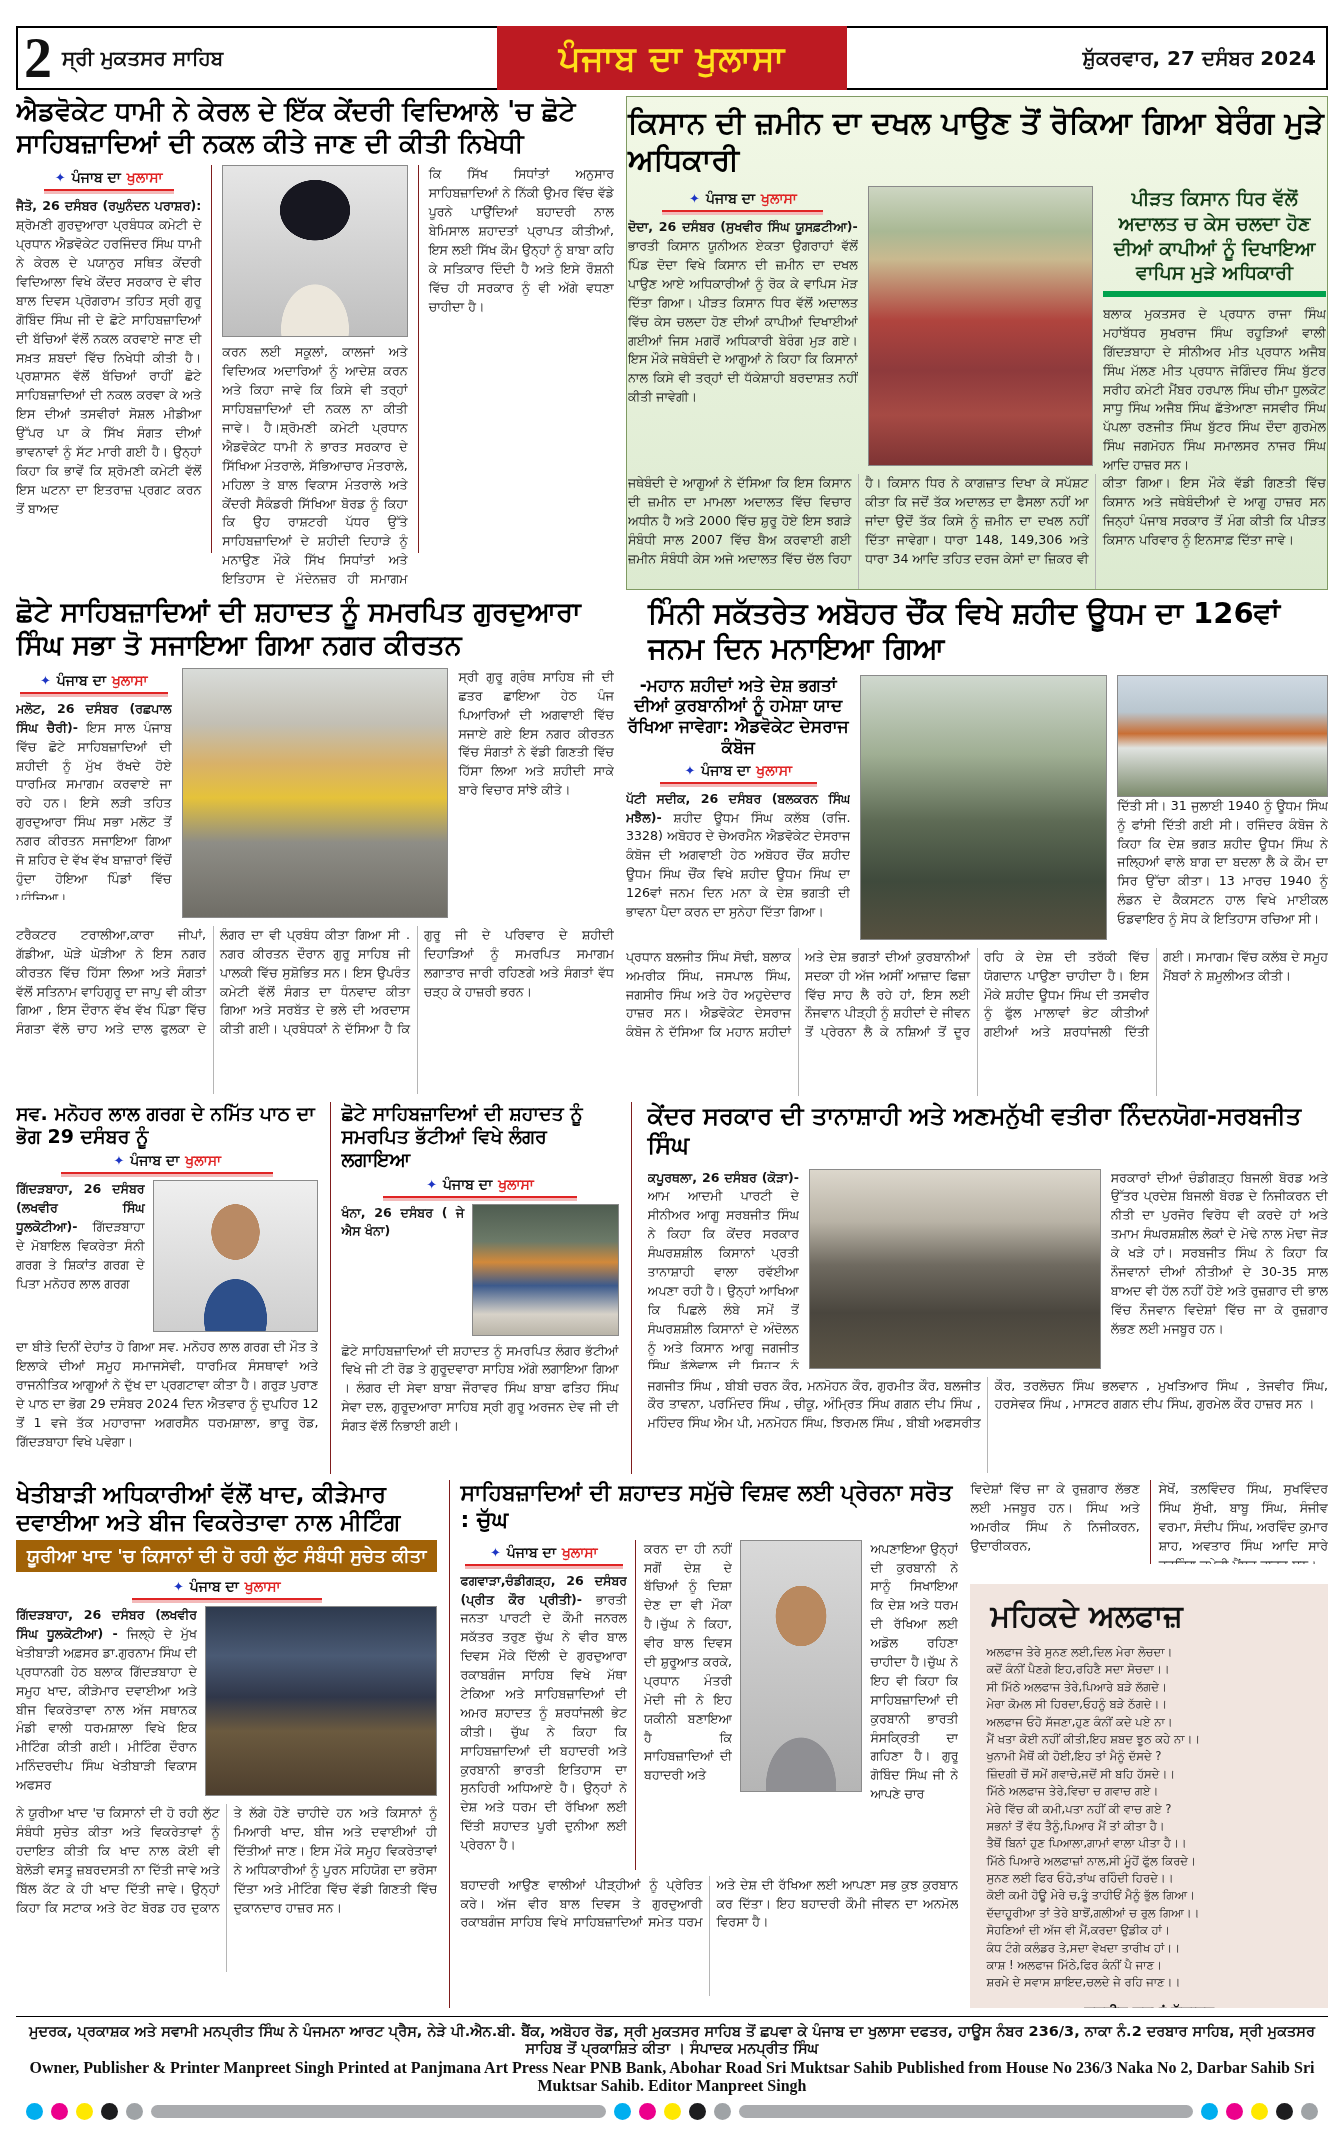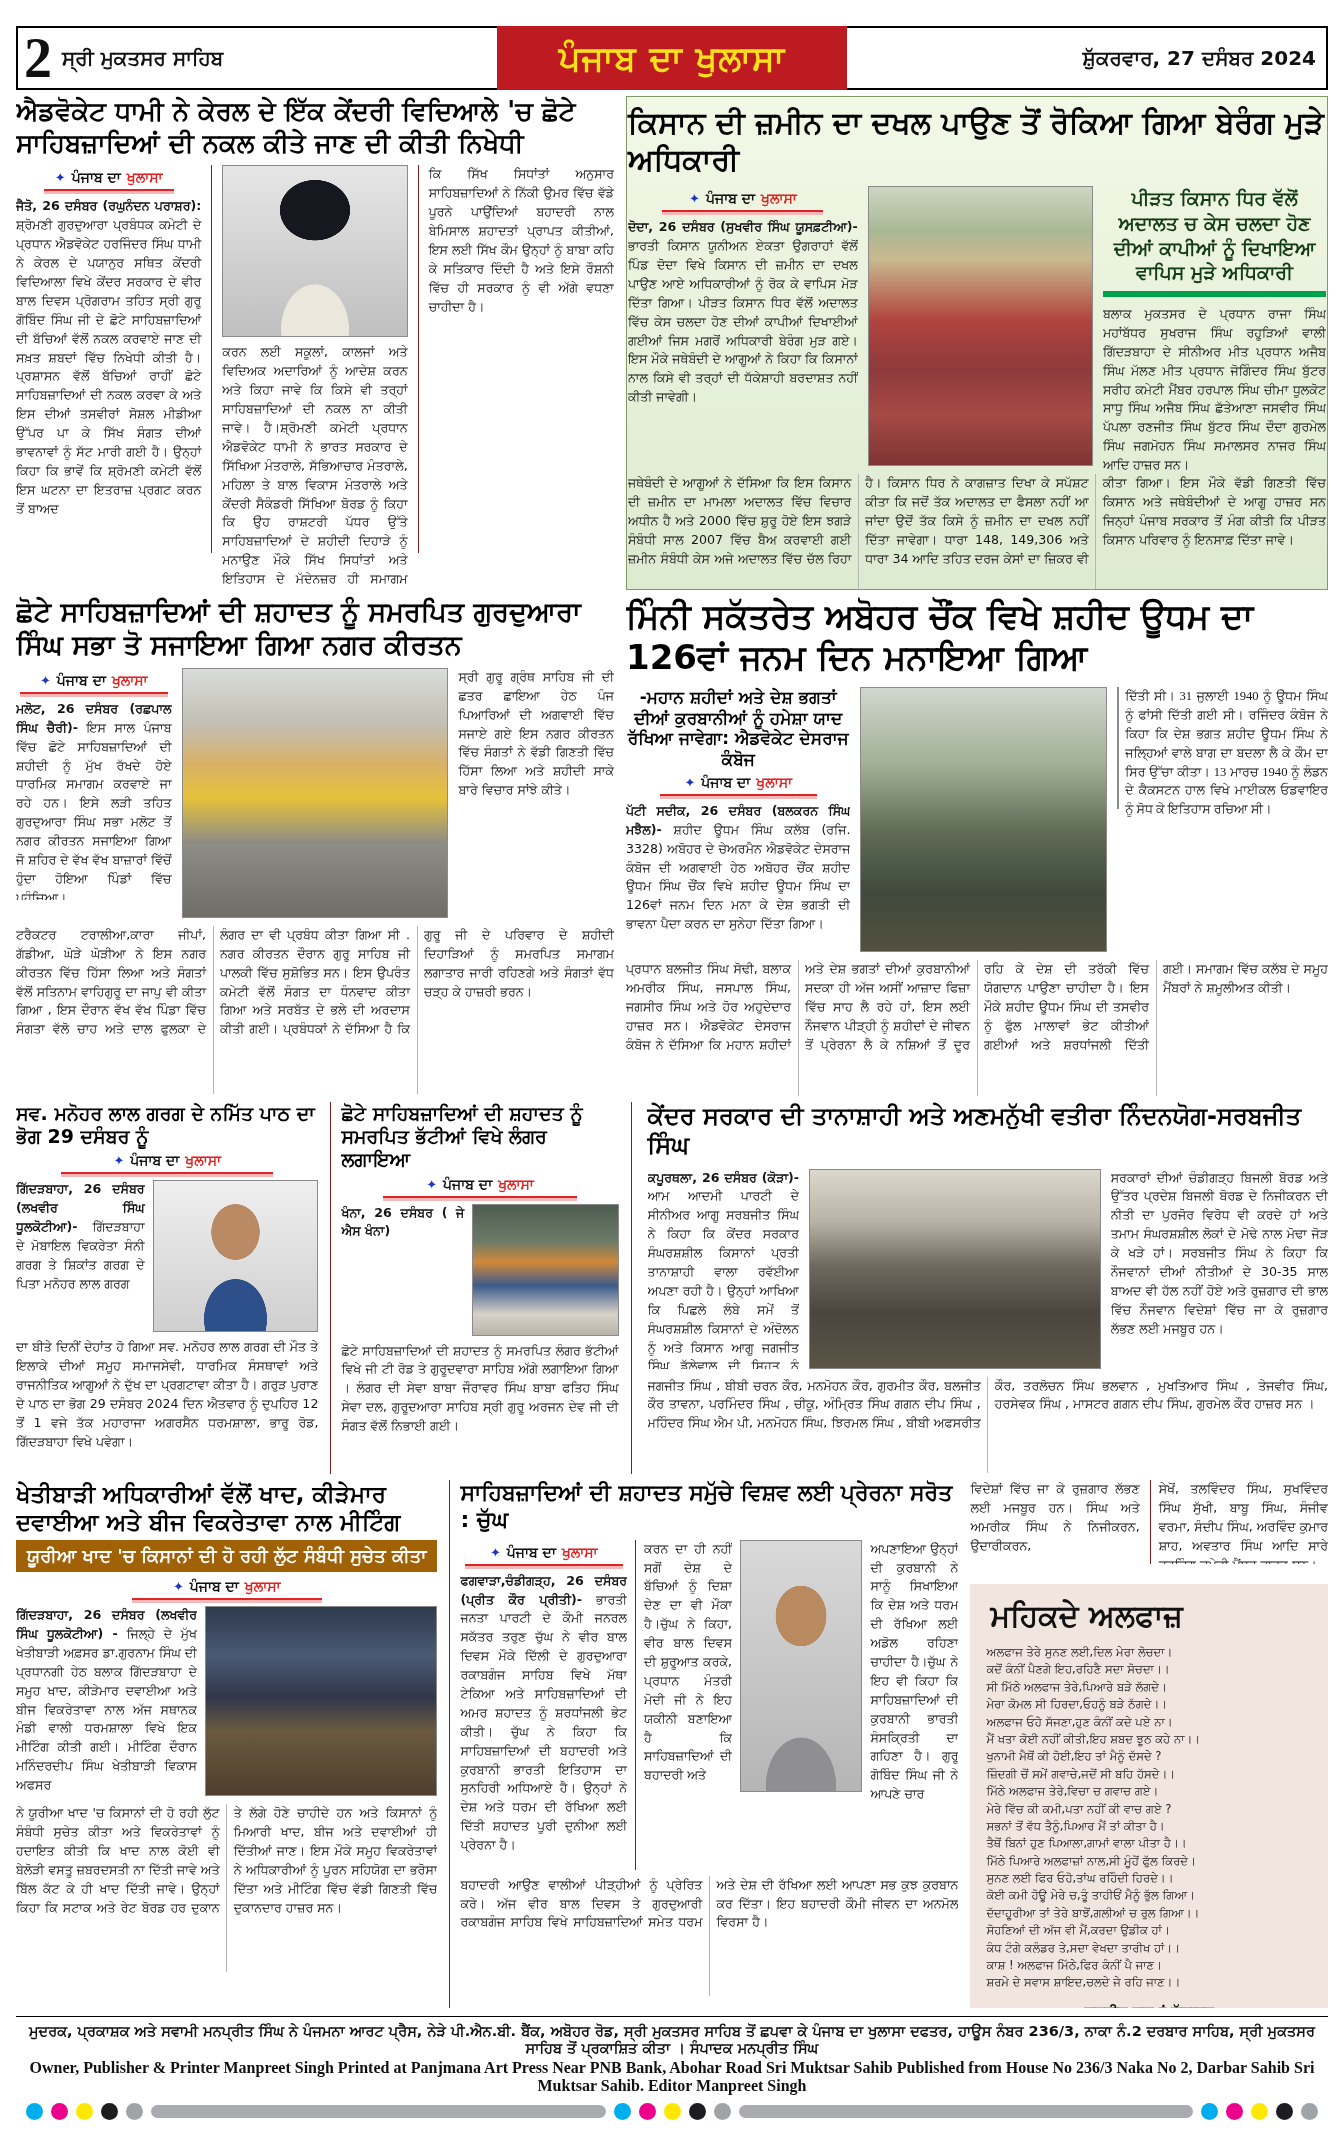--- a/index.html
+++ b/index.html
@@ -148,33 +148,33 @@
           </div>
           <div class="bodytxt clip" style="height:200px;"><span class="dl">ਮਲੋਟ, 26 ਦਸੰਬਰ (ਰਛਪਾਲ ਸਿੰਘ ਚੈਰੀ)-</span> <span>ਇਸ ਸਾਲ ਪੰਜਾਬ ਵਿੱਚ ਛੋਟੇ ਸਾਹਿਬਜ਼ਾਦਿਆਂ ਦੀ ਸ਼ਹੀਦੀ ਨੂੰ ਮੁੱਖ ਰੱਖਦੇ ਹੋਏ ਧਾਰਮਿਕ ਸਮਾਗਮ ਕਰਵਾਏ ਜਾ ਰਹੇ ਹਨ। ਇਸੇ ਲੜੀ ਤਹਿਤ ਗੁਰਦੁਆਰਾ ਸਿੰਘ ਸਭਾ ਮਲੋਟ ਤੋਂ ਨਗਰ ਕੀਰਤਨ ਸਜਾਇਆ ਗਿਆ ਜੋ ਸ਼ਹਿਰ ਦੇ ਵੱਖ ਵੱਖ ਬਾਜ਼ਾਰਾਂ ਵਿੱਚੋਂ ਹੁੰਦਾ ਹੋਇਆ ਪਿੰਡਾਂ ਵਿੱਚ ਪਹੁੰਚਿਆ।</span></div>
         </div>
         <div class="photo ph-nagar" style="width:46%;"></div>
         <div style="width:27%;" class="bodytxt clip">ਸ੍ਰੀ ਗੁਰੂ ਗ੍ਰੰਥ ਸਾਹਿਬ ਜੀ ਦੀ ਛਤਰ ਛਾਇਆ ਹੇਠ ਪੰਜ ਪਿਆਰਿਆਂ ਦੀ ਅਗਵਾਈ ਵਿੱਚ ਸਜਾਏ ਗਏ ਇਸ ਨਗਰ ਕੀਰਤਨ ਵਿੱਚ ਸੰਗਤਾਂ ਨੇ ਵੱਡੀ ਗਿਣਤੀ ਵਿੱਚ ਹਿੱਸਾ ਲਿਆ ਅਤੇ ਸ਼ਹੀਦੀ ਸਾਕੇ ਬਾਰੇ ਵਿਚਾਰ ਸਾਂਝੇ ਕੀਤੇ।</div>
       </div>
       <div class="bodytxt cols3 clip" style="margin-top:8px;height:168px;">ਟਰੈਕਟਰ ਟਰਾਲੀਆ,ਕਾਰਾ ਜੀਪਾਂ, ਗੱਡੀਆ, ਘੋੜੇ ਘੋੜੀਆ ਨੇ ਇਸ ਨਗਰ ਕੀਰਤਨ ਵਿੱਚ ਹਿੱਸਾ ਲਿਆ ਅਤੇ ਸੰਗਤਾਂ ਵੱਲੋਂ ਸਤਿਨਾਮ ਵਾਹਿਗੁਰੂ ਦਾ ਜਾਪੁ ਵੀ ਕੀਤਾ ਗਿਆ , ਇਸ ਦੌਰਾਨ ਵੱਖ ਵੱਖ ਪਿੰਡਾ ਵਿੱਚ ਸੰਗਤਾ ਵੱਲੋ ਚਾਹ ਅਤੇ ਦਾਲ ਫੁਲਕਾ ਦੇ ਲੰਗਰ ਦਾ ਵੀ ਪ੍ਰਬੰਧ ਕੀਤਾ ਗਿਆ ਸੀ . ਨਗਰ ਕੀਰਤਨ ਦੌਰਾਨ ਗੁਰੂ ਸਾਹਿਬ ਜੀ ਪਾਲਕੀ ਵਿੱਚ ਸੁਸ਼ੋਭਿਤ ਸਨ। ਇਸ ਉਪਰੰਤ ਕਮੇਟੀ ਵੱਲੋਂ ਸੰਗਤ ਦਾ ਧੰਨਵਾਦ ਕੀਤਾ ਗਿਆ ਅਤੇ ਸਰਬੱਤ ਦੇ ਭਲੇ ਦੀ ਅਰਦਾਸ ਕੀਤੀ ਗਈ। ਪ੍ਰਬੰਧਕਾਂ ਨੇ ਦੱਸਿਆ ਹੈ ਕਿ ਗੁਰੂ ਜੀ ਦੇ ਪਰਿਵਾਰ ਦੇ ਸ਼ਹੀਦੀ ਦਿਹਾੜਿਆਂ ਨੂੰ ਸਮਰਪਿਤ ਸਮਾਗਮ ਲਗਾਤਾਰ ਜਾਰੀ ਰਹਿਣਗੇ ਅਤੇ ਸੰਗਤਾਂ ਵੱਧ ਚੜ੍ਹ ਕੇ ਹਾਜ਼ਰੀ ਭਰਨ।</div>
     </div>
 
     <div class="clip" style="width:54%;">
-      <div class="hl" style="font-size:34px;">ਮਿੰਨੀ ਸਕੱਤਰੇਤ ਅਬੋਹਰ ਚੌਂਕ ਵਿਖੇ ਸ਼ਹੀਦ ਊਧਮ ਦਾ 126ਵਾਂ ਜਨਮ ਦਿਨ ਮਨਾਇਆ ਗਿਆ</div>
+      <div class="hl" style="font-size:29px;margin-left:22px;">ਮਿੰਨੀ ਸਕੱਤਰੇਤ ਅਬੋਹਰ ਚੌਂਕ ਵਿਖੇ ਸ਼ਹੀਦ ਊਧਮ ਦਾ 126ਵਾਂ ਜਨਮ ਦਿਨ ਮਨਾਇਆ ਗਿਆ</div>
       <div style="display:flex;gap:10px;margin-top:8px;height:265px;">
         <div style="width:33%;">
           <div class="hl" style="font-size:17px;text-align:center;">-ਮਹਾਨ ਸ਼ਹੀਦਾਂ ਅਤੇ ਦੇਸ਼ ਭਗਤਾਂ ਦੀਆਂ ਕੁਰਬਾਨੀਆਂ ਨੂੰ ਹਮੇਸ਼ਾ ਯਾਦ ਰੱਖਿਆ ਜਾਵੇਗਾ: ਐਡਵੋਕੇਟ ਦੇਸਰਾਜ ਕੰਬੋਜ</div>
           <div class="tagline">
             <span class="st">✦</span>
             <span>ਪੰਜਾਬ ਦਾ</span>
             <span class="rd">ਖੁਲਾਸਾ</span>
           </div>
           <div class="bodytxt clip" style="height:130px;"><span class="dl">ਪੱਟੀ ਸਦੀਕ, 26 ਦਸੰਬਰ (ਬਲਕਰਨ ਸਿੰਘ ਮਝੈਲ)-</span> <span>ਸ਼ਹੀਦ ਊਧਮ ਸਿੰਘ ਕਲੱਬ (ਰਜਿ. 3328) ਅਬੋਹਰ ਦੇ ਚੇਅਰਮੈਨ ਐਡਵੋਕੇਟ ਦੇਸਰਾਜ ਕੰਬੋਜ ਦੀ ਅਗਵਾਈ ਹੇਠ ਅਬੋਹਰ ਚੌਂਕ ਸ਼ਹੀਦ ਊਧਮ ਸਿੰਘ ਚੌਂਕ ਵਿਖੇ ਸ਼ਹੀਦ ਊਧਮ ਸਿੰਘ ਦਾ 126ਵਾਂ ਜਨਮ ਦਿਨ ਮਨਾ ਕੇ ਦੇਸ਼ ਭਗਤੀ ਦੀ ਭਾਵਨਾ ਪੈਦਾ ਕਰਨ ਦਾ ਸੁਨੇਹਾ ਦਿੱਤਾ ਗਿਆ।</span></div>
         </div>
         <div class="photo ph-udham1" style="width:36%;"></div>
-        <div style="width:31%;display:flex;flex-direction:row;gap:6px;font-family:Liberation Serif, serif;">
+        <div style="width:31%;display:flex;flex-direction:column;">
           <div class="photo ph-udham2" style="height:120px;"></div>
           <div class="bodytxt clip" style="flex:1;">ਦਿੱਤੀ ਸੀ। 31 ਜੁਲਾਈ 1940 ਨੂੰ ਊਧਮ ਸਿੰਘ ਨੂੰ ਫਾਂਸੀ ਦਿੱਤੀ ਗਈ ਸੀ। ਰਜਿੰਦਰ ਕੰਬੋਜ ਨੇ ਕਿਹਾ ਕਿ ਦੇਸ਼ ਭਗਤ ਸ਼ਹੀਦ ਊਧਮ ਸਿੰਘ ਨੇ ਜਲ੍ਹਿਆਂ ਵਾਲੇ ਬਾਗ ਦਾ ਬਦਲਾ ਲੈ ਕੇ ਕੌਮ ਦਾ ਸਿਰ ਉੱਚਾ ਕੀਤਾ। 13 ਮਾਰਚ 1940 ਨੂੰ ਲੰਡਨ ਦੇ ਕੈਕਸਟਨ ਹਾਲ ਵਿਖੇ ਮਾਈਕਲ ਓਡਵਾਇਰ ਨੂੰ ਸੋਧ ਕੇ ਇਤਿਹਾਸ ਰਚਿਆ ਸੀ।</div>
         </div>
       </div>
       <div class="bodytxt cols4 clip" style="margin-top:8px;height:152px;">ਪ੍ਰਧਾਨ ਬਲਜੀਤ ਸਿੰਘ ਸੋਢੀ, ਬਲਾਕ ਅਮਰੀਕ ਸਿੰਘ, ਜਸਪਾਲ ਸਿੰਘ, ਜਗਸੀਰ ਸਿੰਘ ਅਤੇ ਹੋਰ ਅਹੁਦੇਦਾਰ ਹਾਜ਼ਰ ਸਨ। ਐਡਵੋਕੇਟ ਦੇਸਰਾਜ ਕੰਬੋਜ ਨੇ ਦੱਸਿਆ ਕਿ ਮਹਾਨ ਸ਼ਹੀਦਾਂ ਅਤੇ ਦੇਸ਼ ਭਗਤਾਂ ਦੀਆਂ ਕੁਰਬਾਨੀਆਂ ਸਦਕਾ ਹੀ ਅੱਜ ਅਸੀਂ ਆਜ਼ਾਦ ਫਿਜ਼ਾ ਵਿੱਚ ਸਾਹ ਲੈ ਰਹੇ ਹਾਂ, ਇਸ ਲਈ ਨੌਜਵਾਨ ਪੀੜ੍ਹੀ ਨੂੰ ਸ਼ਹੀਦਾਂ ਦੇ ਜੀਵਨ ਤੋਂ ਪ੍ਰੇਰਨਾ ਲੈ ਕੇ ਨਸ਼ਿਆਂ ਤੋਂ ਦੂਰ ਰਹਿ ਕੇ ਦੇਸ਼ ਦੀ ਤਰੱਕੀ ਵਿੱਚ ਯੋਗਦਾਨ ਪਾਉਣਾ ਚਾਹੀਦਾ ਹੈ। ਇਸ ਮੌਕੇ ਸ਼ਹੀਦ ਊਧਮ ਸਿੰਘ ਦੀ ਤਸਵੀਰ ਨੂੰ ਫੁੱਲ ਮਾਲਾਵਾਂ ਭੇਟ ਕੀਤੀਆਂ ਗਈਆਂ ਅਤੇ ਸ਼ਰਧਾਂਜਲੀ ਦਿੱਤੀ ਗਈ। ਸਮਾਗਮ ਵਿੱਚ ਕਲੱਬ ਦੇ ਸਮੂਹ ਮੈਂਬਰਾਂ ਨੇ ਸ਼ਮੂਲੀਅਤ ਕੀਤੀ।</div>
     </div>
   </div>
 
   <div class="row" style="height:372px;">
 

